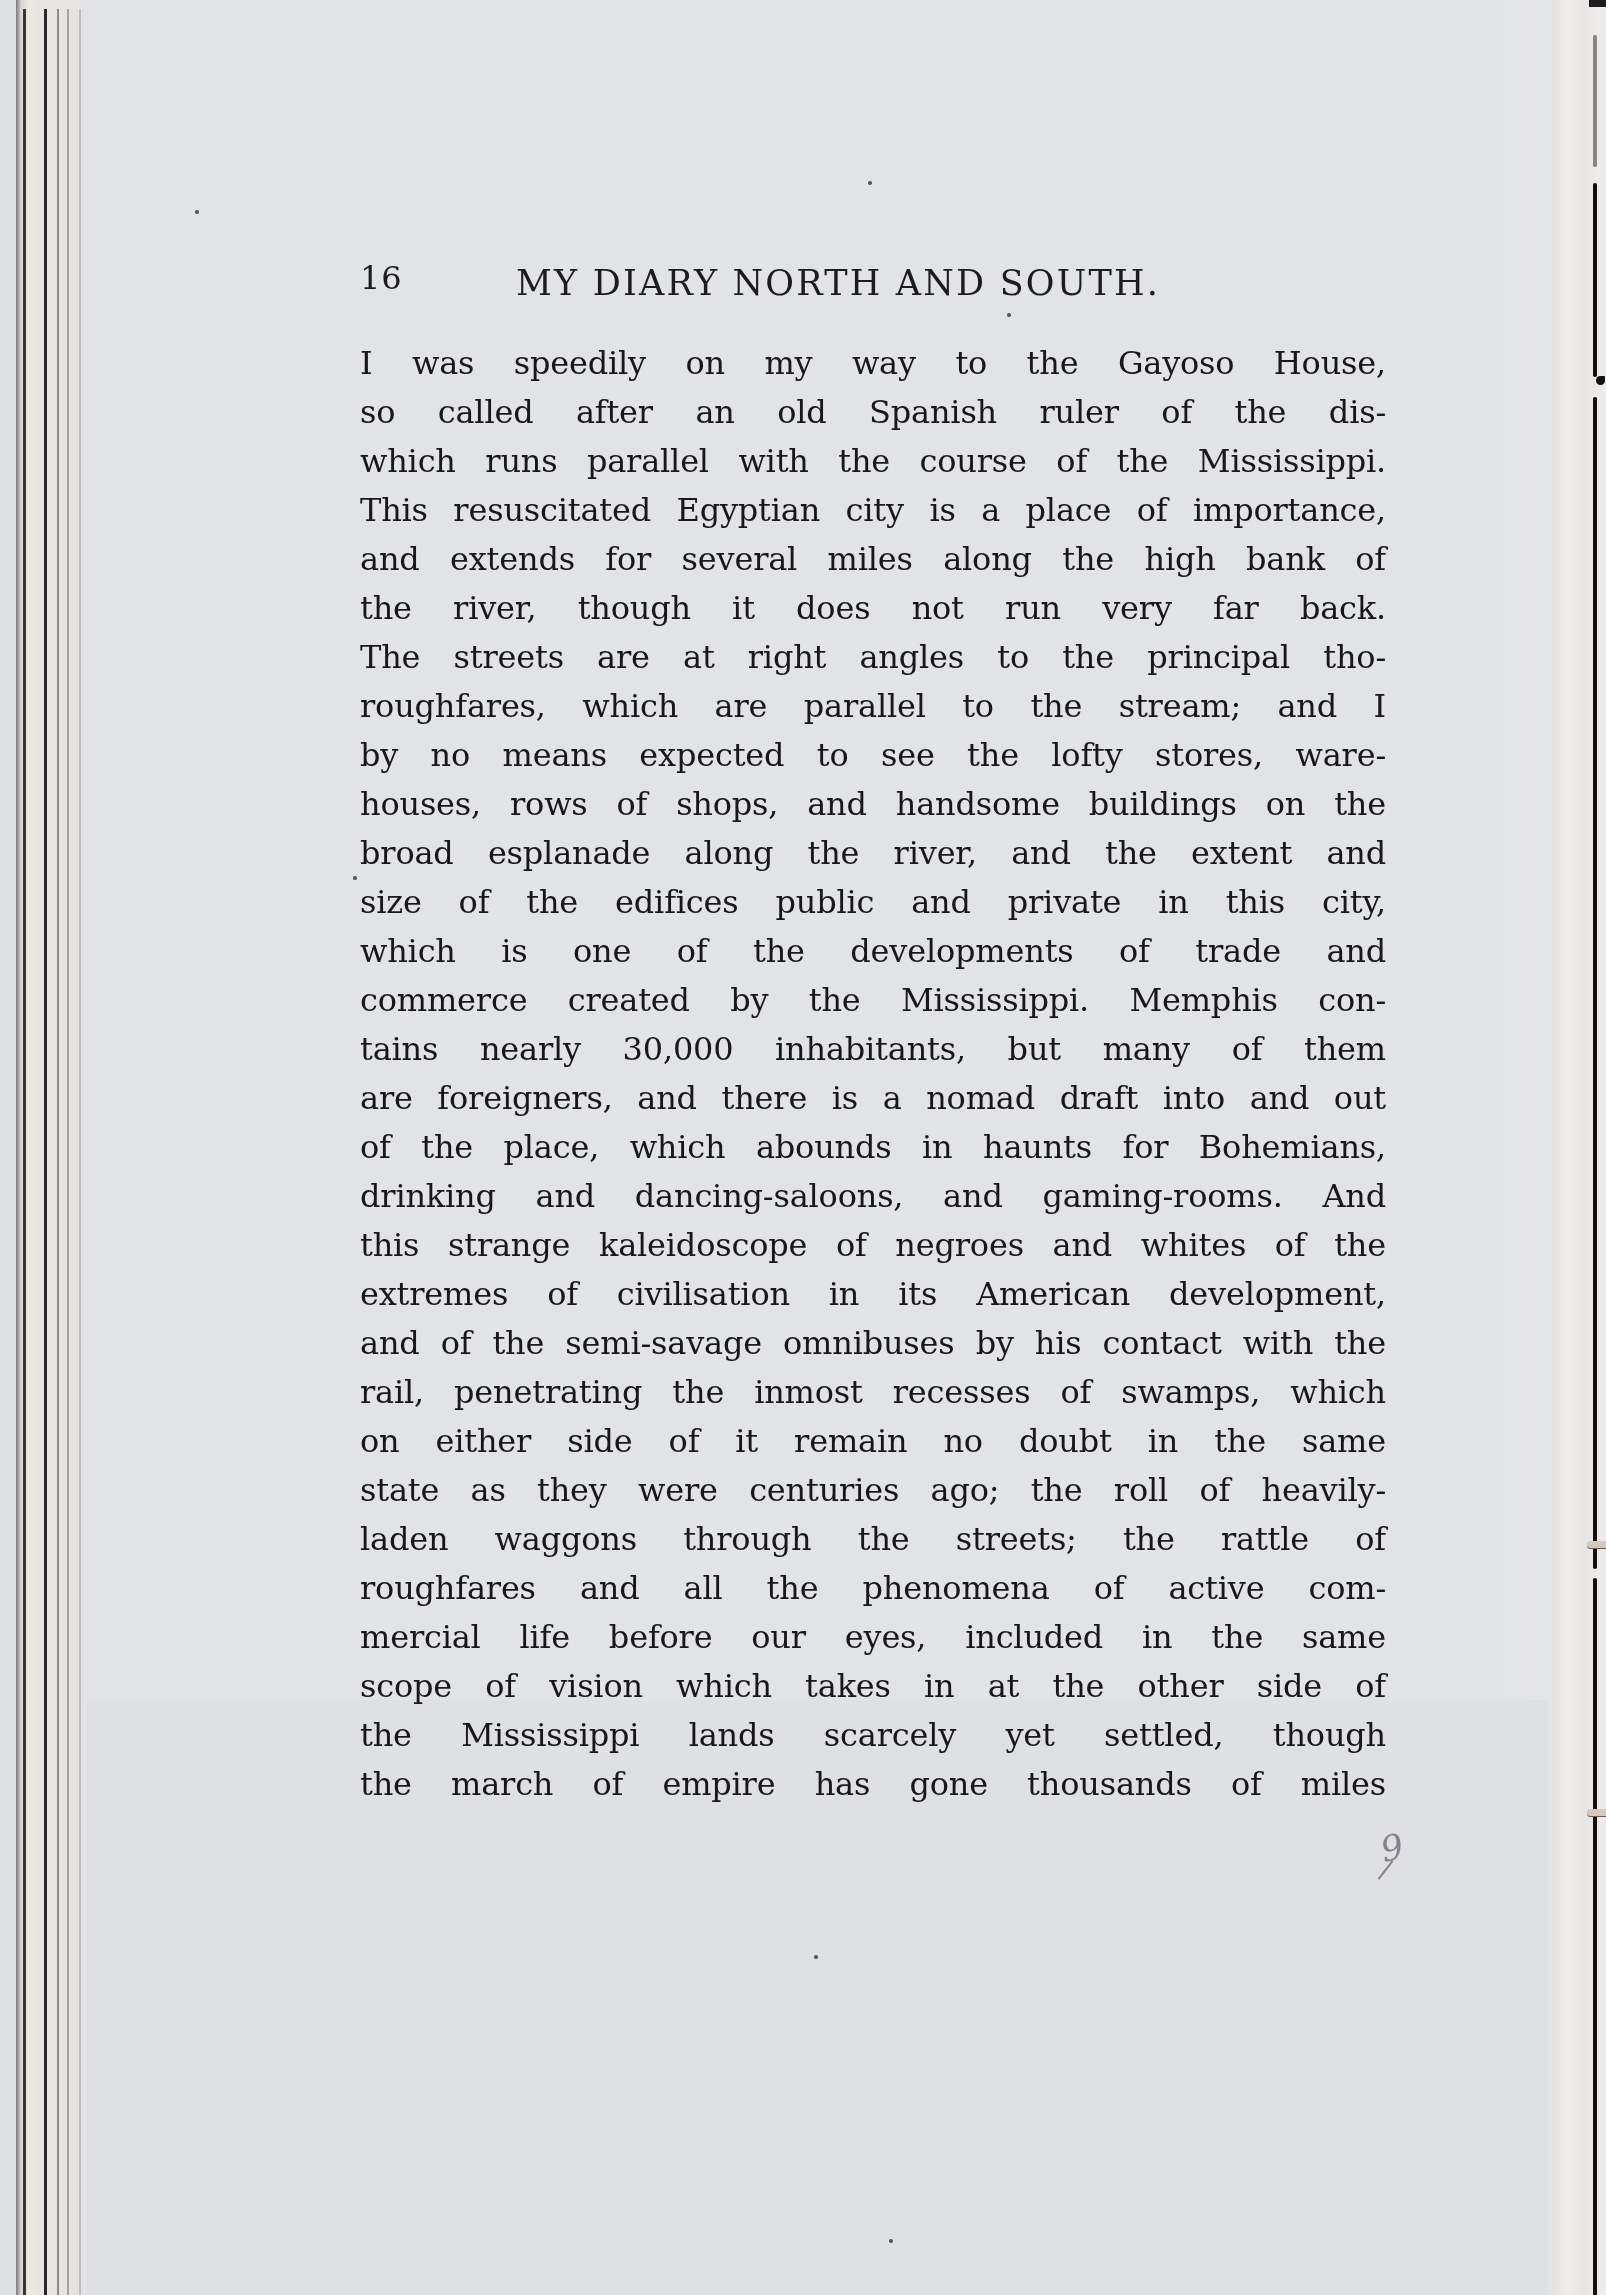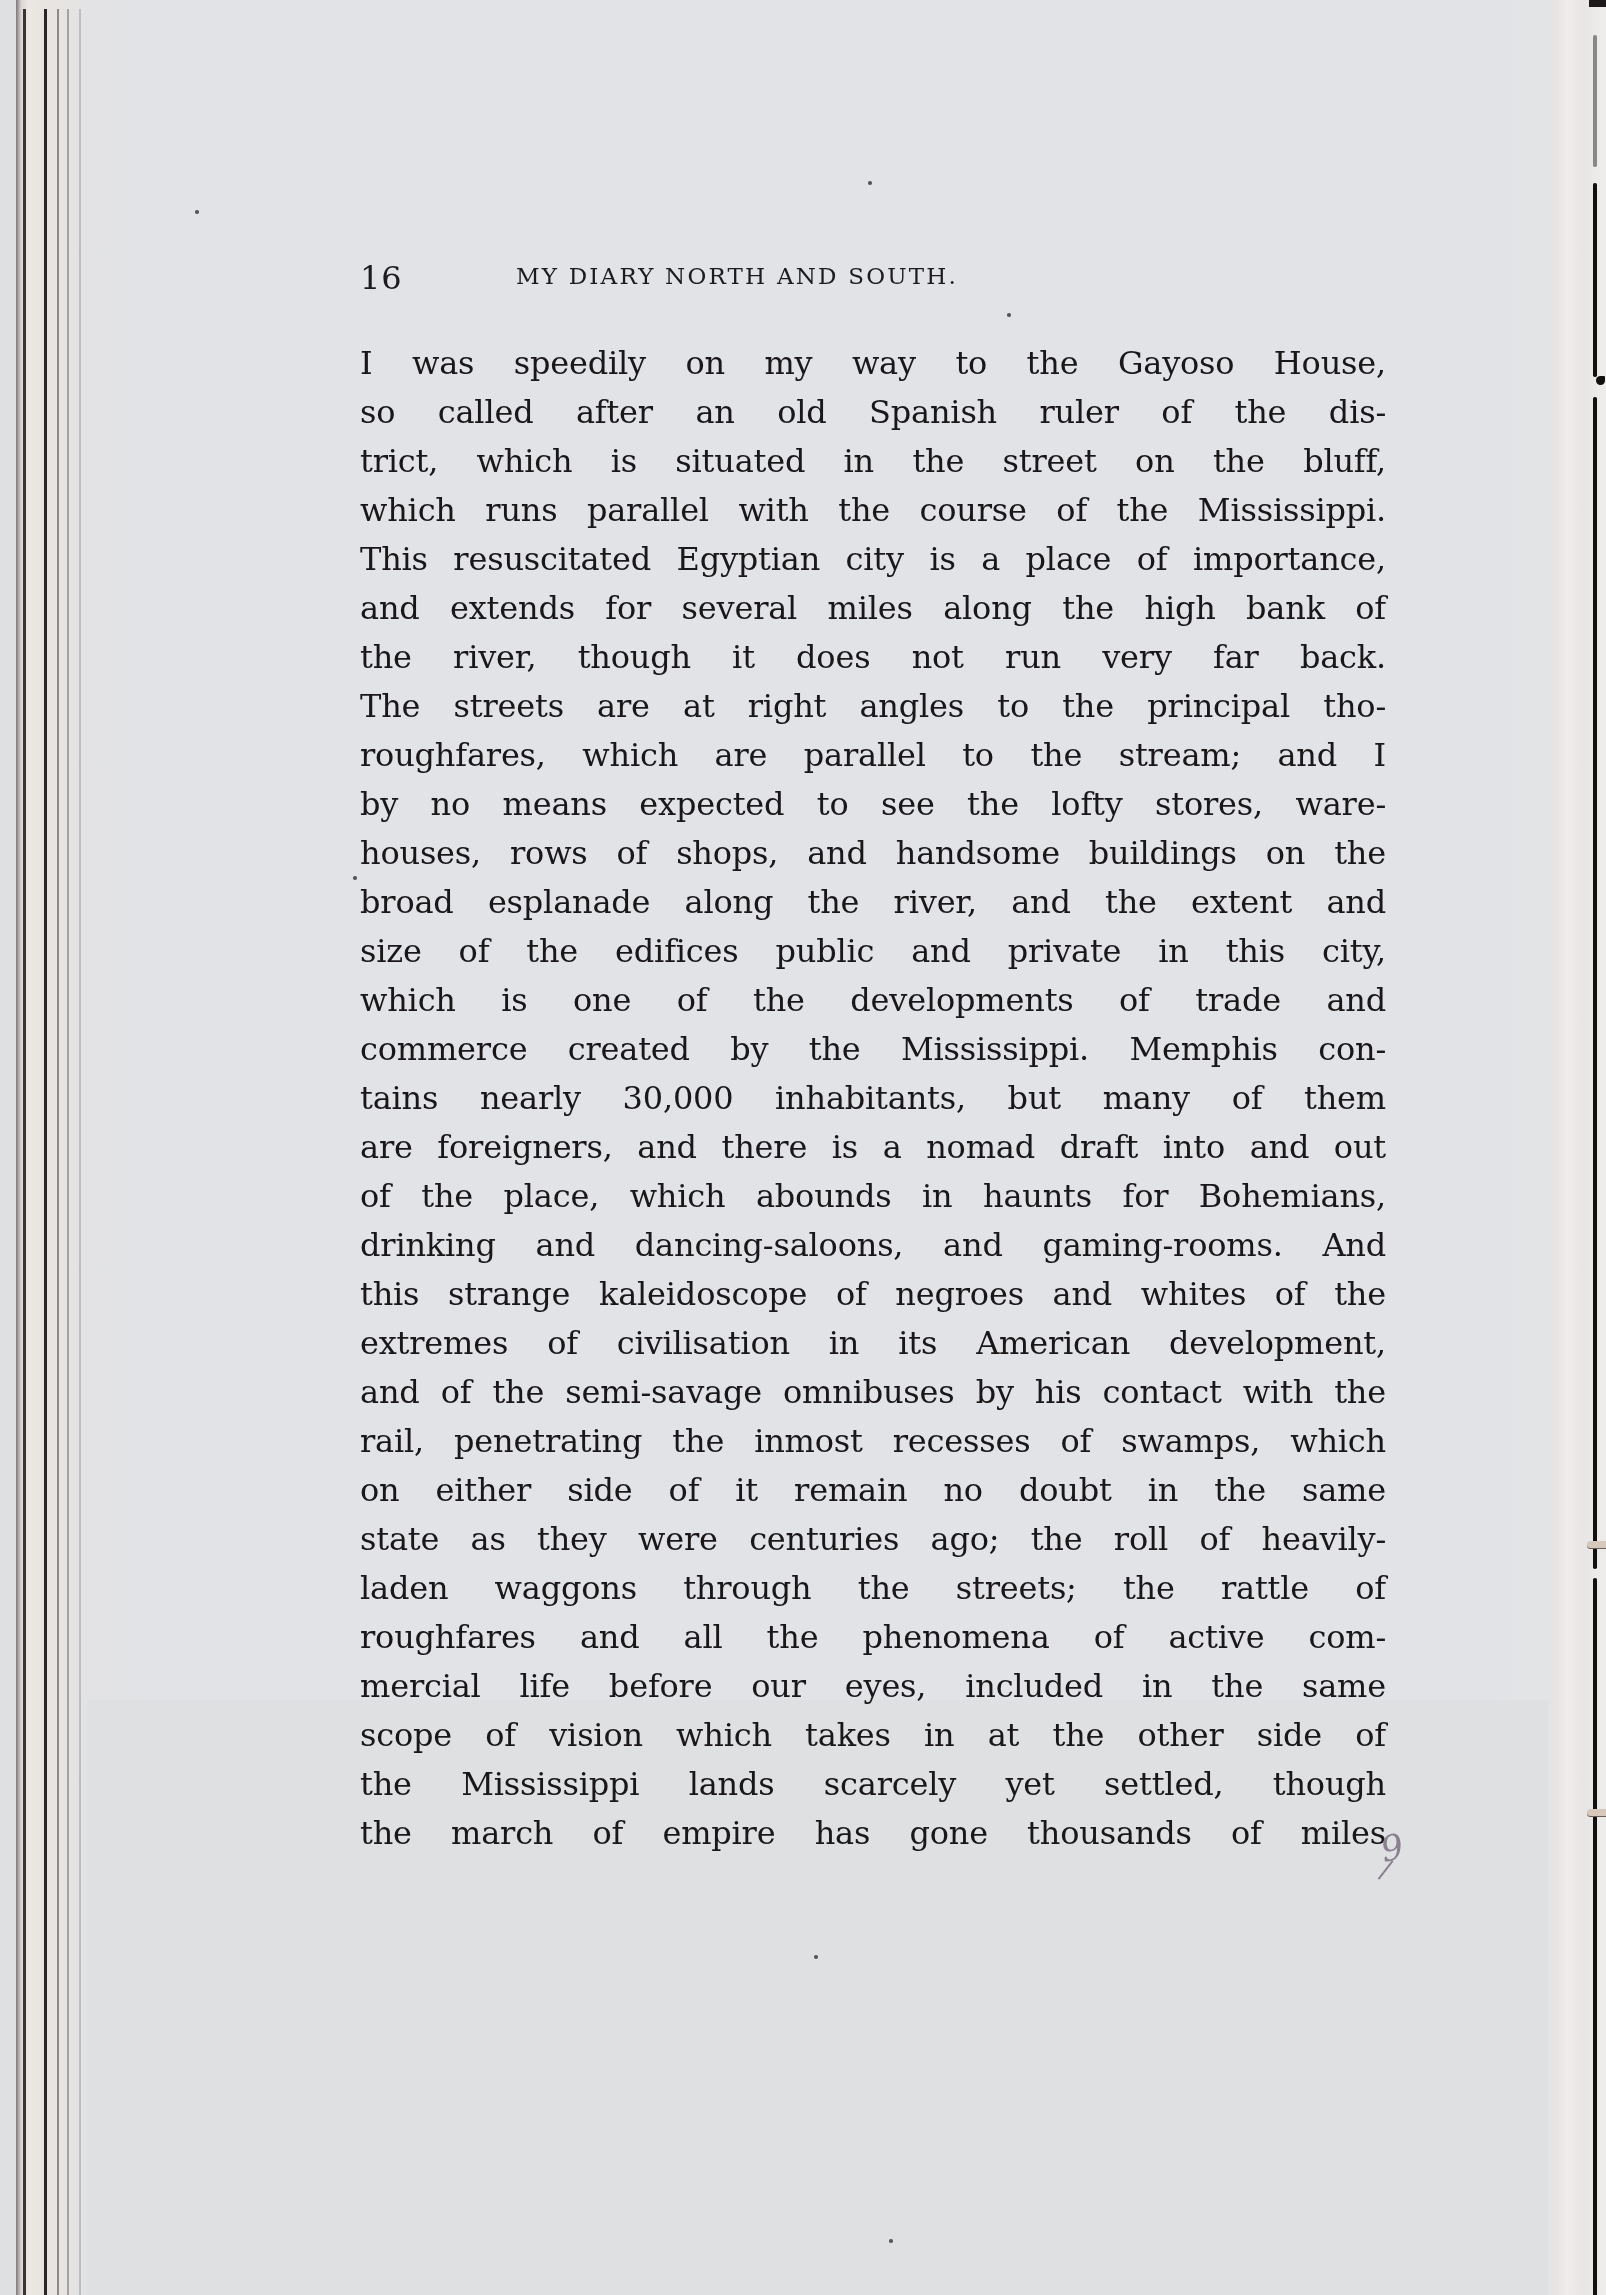--- a/index.html
+++ b/index.html
@@ -114,21 +114,21 @@
       position: absolute;
       left: 0;
       top: 0;
       font-size: 32px;
       letter-spacing: 0.9px;
     }
     .running-title {
       position: absolute;
       left: 156px;
       top: 3.5px;
-      font-size: 23px;
+      font-size: 35px;
       letter-spacing: 2.2px;
     }
 
     
     .body-text {
       position: absolute;
       left: 344px;
       top: 339px;
       width: 1026px;
       font-family: "DejaVu Serif", "Liberation Serif", serif;
@@ -204,21 +204,20 @@
   </div>
 
   <div class="running-head">
     <span class="page-number">16</span>
     <span class="running-title">MY DIARY NORTH AND SOUTH.</span>
   </div>
 
   <div class="body-text" id="body-text">
       <span class="line">I was speedily on my way to the Gayoso House,</span>
       <span class="line">so called after an old Spanish ruler of the dis-</span>
-      <span class="line">trict, which is situated in the street on the bluff,</span>
       <span class="line">which runs parallel with the course of the Mississippi.</span>
       <span class="line">This resuscitated Egyptian city is a place of importance,</span>
       <span class="line">and extends for several miles along the high bank of</span>
       <span class="line">the river, though it does not run very far back.</span>
       <span class="line">The streets are at right angles to the principal tho-</span>
       <span class="line">roughfares, which are parallel to the stream; and I</span>
       <span class="line">by no means expected to see the lofty stores, ware-</span>
       <span class="line">houses, rows of shops, and handsome buildings on the</span>
       <span class="line">broad esplanade along the river, and the extent and</span>
       <span class="line">size of the edifices public and private in this city,</span>

